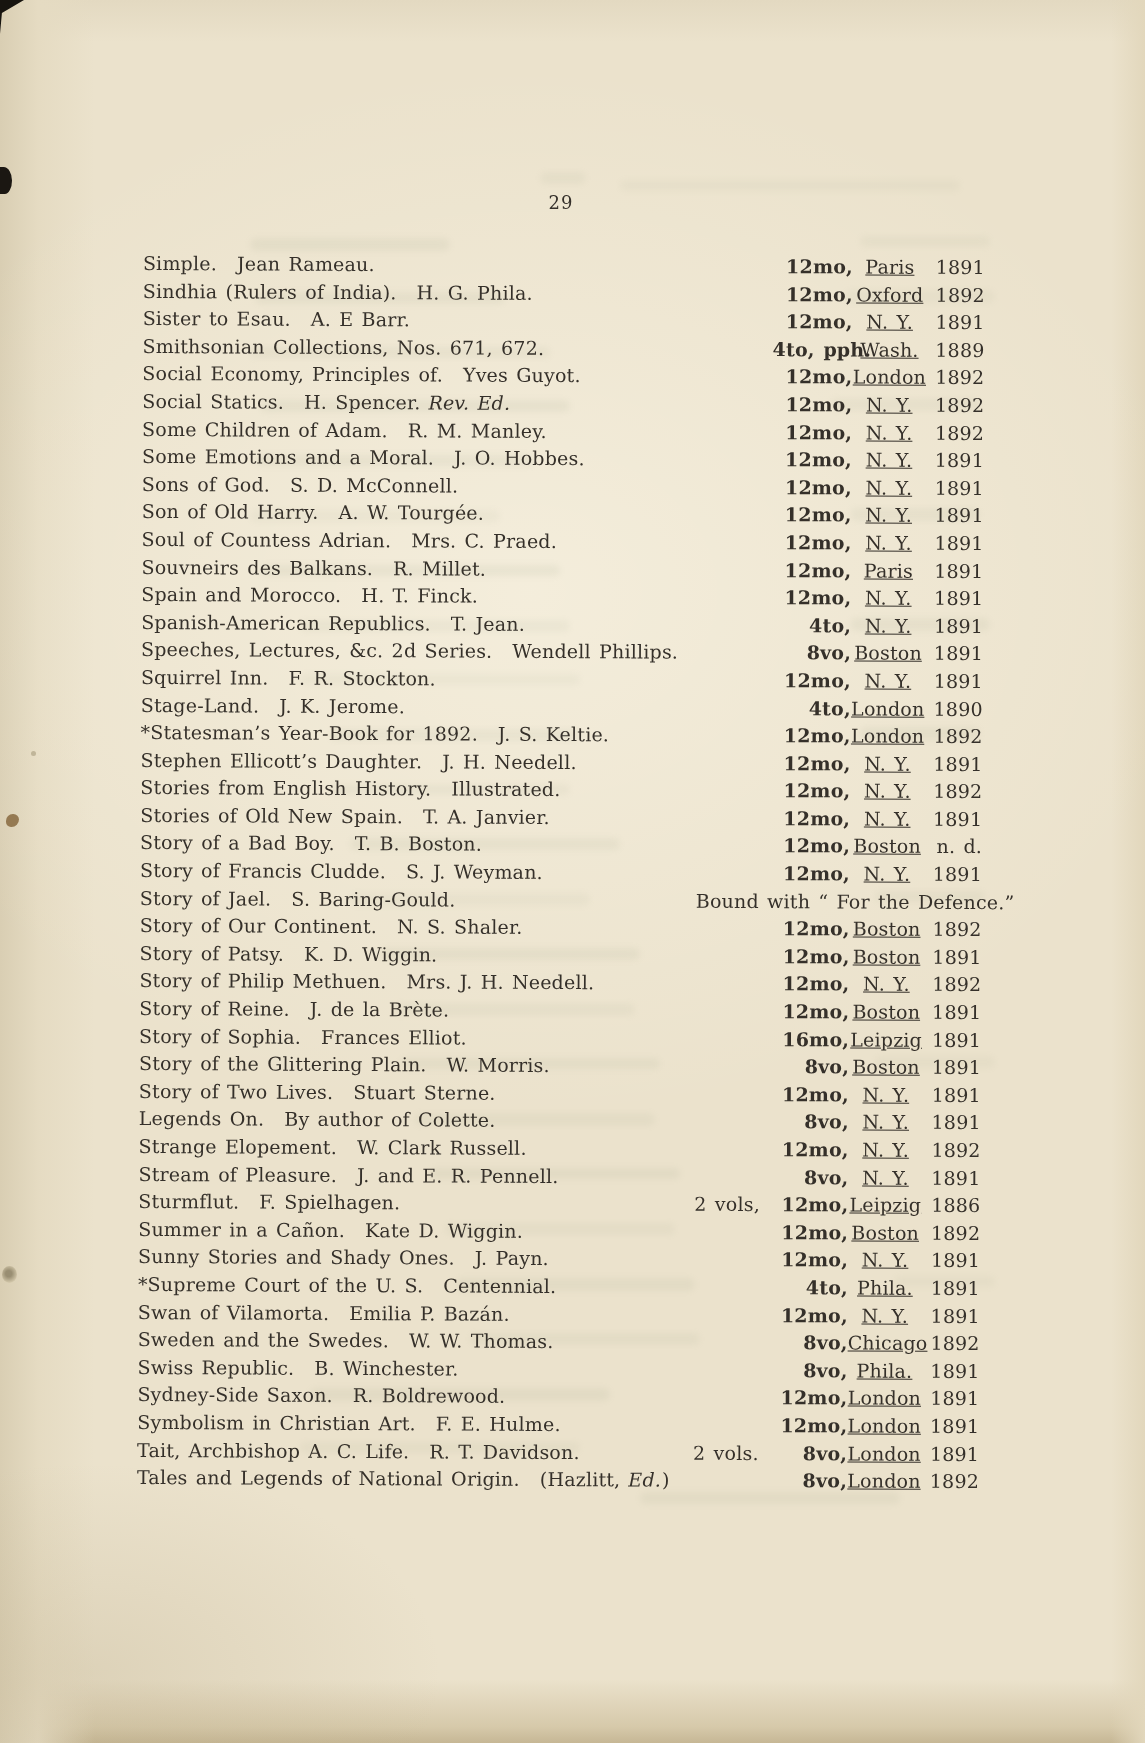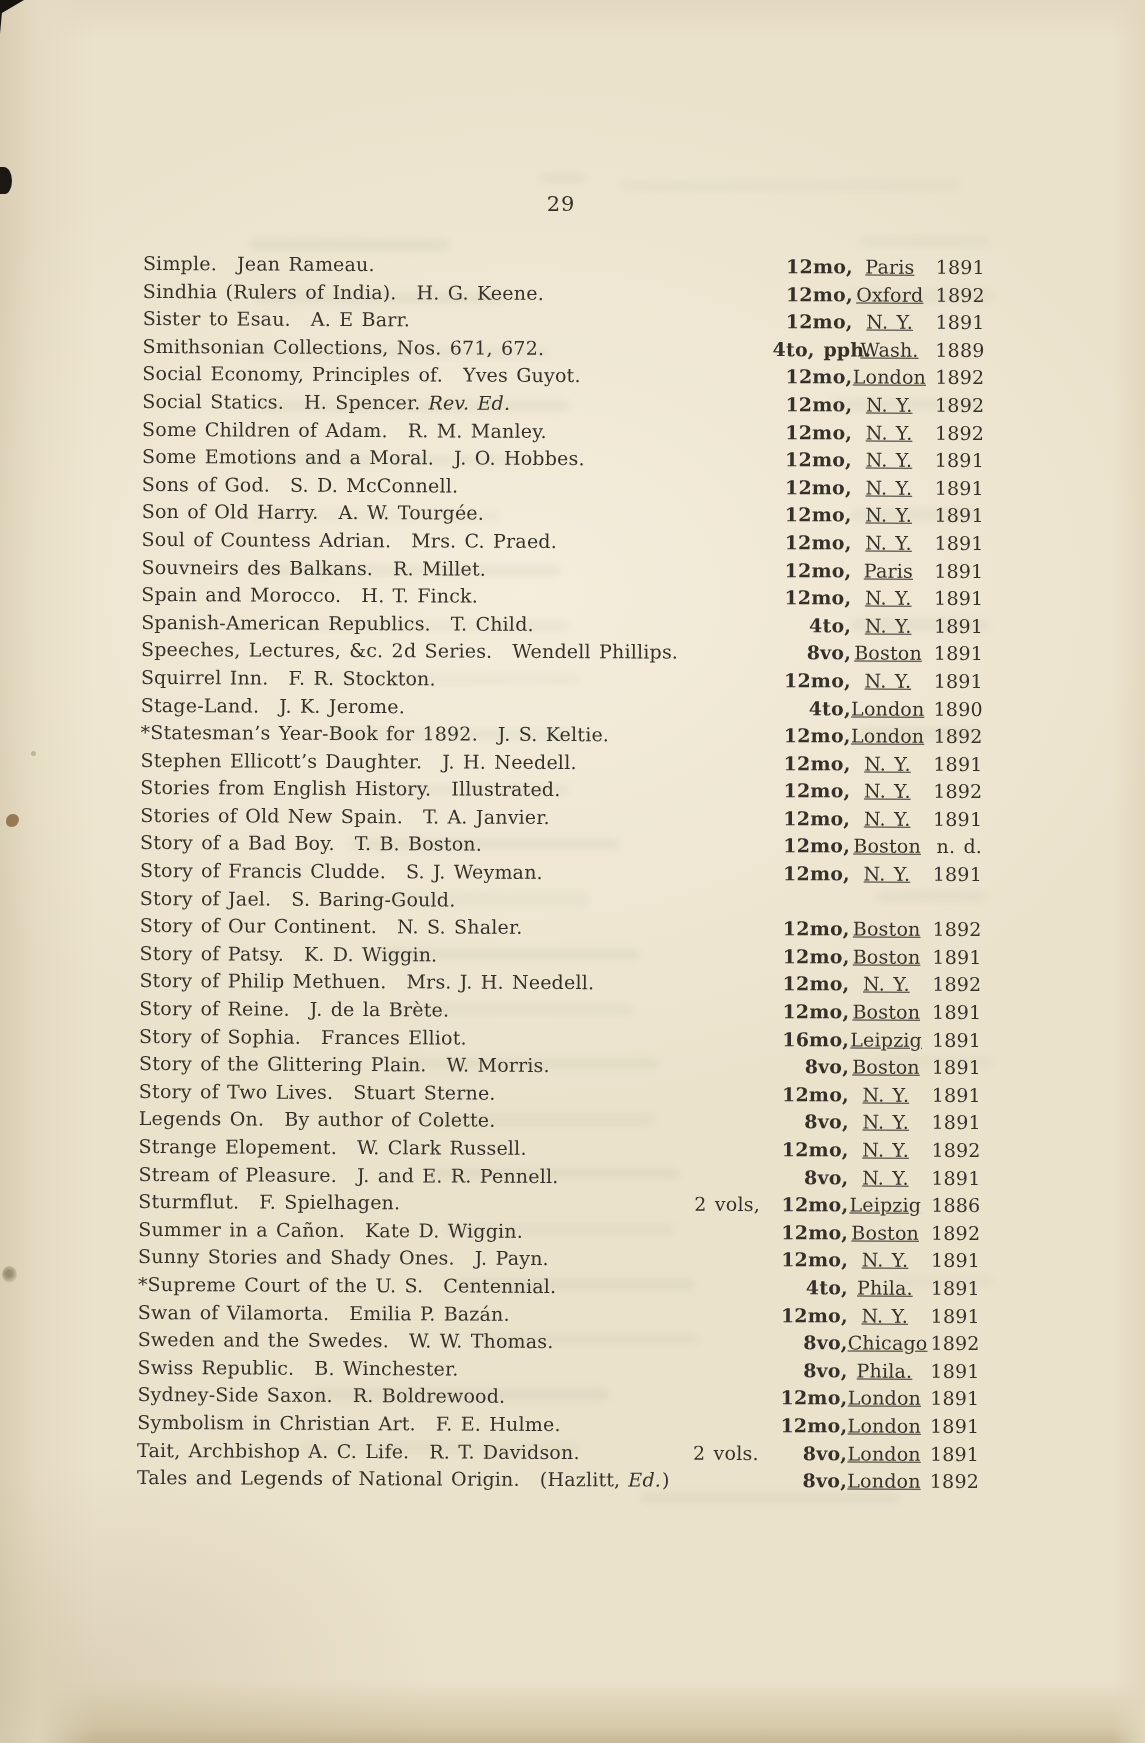--- a/index.html
+++ b/index.html
@@ -14,21 +14,21 @@
       radial-gradient(1100px 850px at 46% 34%, rgba(255,251,238,.45), rgba(255,251,238,0) 62%),
       radial-gradient(500px 300px at 8% 96%, rgba(180,164,128,.25), rgba(180,164,128,0) 70%),
       linear-gradient(90deg, #d9ceb3 0px, #e5dbc2 38px, rgba(229,219,194,0) 95px),
       linear-gradient(270deg, #e2d7bc 0px, rgba(226,215,188,0) 34px),
       linear-gradient(0deg, #c6b795 0px, #d6c9aa 16px, rgba(214,201,170,0) 64px),
       linear-gradient(180deg, #e3d9c1 0px, rgba(227,217,193,0) 42px),
       #ebe2cc;
   }
   .pagenum{
     position:absolute;left:461px;top:192px;width:200px;
-    text-align:center;font-size:21px;color:#35302a;letter-spacing:1px;
+    text-align:center;font-size:18px;color:#35302a;letter-spacing:1px;
   }
   .entries{
     position:absolute;left:143px;top:250px;width:842px;
     transform:rotate(0.28deg);transform-origin:top left;
     font-size:19px;color:#35302a;letter-spacing:.2px;word-spacing:2px;
   }
   .row{
     display:grid;grid-template-columns:1fr 74px 80px 74px 58px;
     height:27.6px;line-height:27.6px;white-space:nowrap;
   }
@@ -98,21 +98,21 @@
   <div class="pagenum">29</div>
   <div class="entries" id="entries">
       <div class="row">
         <span class="t"><span class="ti">Simple.</span><span class="au">Jean Rameau.</span></span>
         <span class="v"></span>
         <span class="f">12mo,</span>
         <span class="p">Paris</span>
         <span class="y">1891</span>
       </div>
       <div class="row">
-        <span class="t"><span class="ti">Sindhia (Rulers of India).</span><span class="au">H. G. Keene.</span></span>
+        <span class="t"><span class="ti">Sindhia (Rulers of India).</span><span class="au">H. G. Phila.</span></span>
         <span class="v"></span>
         <span class="f">12mo,</span>
         <span class="p">Oxford</span>
         <span class="y">1892</span>
       </div>
       <div class="row">
         <span class="t"><span class="ti">Sister to Esau.</span><span class="au">A. E Barr.</span></span>
         <span class="v"></span>
         <span class="f">12mo,</span>
         <span class="p">N. Y.</span>
@@ -182,21 +182,21 @@
         <span class="y">1891</span>
       </div>
       <div class="row">
         <span class="t"><span class="ti">Spain and Morocco.</span><span class="au">H. T. Finck.</span></span>
         <span class="v"></span>
         <span class="f">12mo,</span>
         <span class="p">N. Y.</span>
         <span class="y">1891</span>
       </div>
       <div class="row">
-        <span class="t"><span class="ti">Spanish-American Republics.</span><span class="au">T. Child.</span></span>
+        <span class="t"><span class="ti">Spanish-American Republics.</span><span class="au">T. Jean.</span></span>
         <span class="v"></span>
         <span class="f">4to,</span>
         <span class="p">N. Y.</span>
         <span class="y">1891</span>
       </div>
       <div class="row">
         <span class="t"><span class="ti">Speeches, Lectures, &amp;c.  2d Series.</span><span class="au">Wendell Phillips.</span></span>
         <span class="v"></span>
         <span class="f">8vo,</span>
         <span class="p">Boston</span>
@@ -253,20 +253,21 @@
       </div>
       <div class="row">
         <span class="t"><span class="ti">Story of Francis Cludde.</span><span class="au">S. J. Weyman.</span></span>
         <span class="v"></span>
         <span class="f">12mo,</span>
         <span class="p">N. Y.</span>
         <span class="y">1891</span>
       </div>
       <div class="row">
         <span class="t"><span class="ti">Story of Jael.</span><span class="au">S. Baring-Gould.</span></span>
+        <span class="note">Bound with “ For the Defence.”</span>
       </div>
       <div class="row">
         <span class="t"><span class="ti">Story of Our Continent.</span><span class="au">N. S. Shaler.</span></span>
         <span class="v"></span>
         <span class="f">12mo,</span>
         <span class="p">Boston</span>
         <span class="y">1892</span>
       </div>
       <div class="row">
         <span class="t"><span class="ti">Story of Patsy.</span><span class="au">K. D. Wiggin.</span></span>

